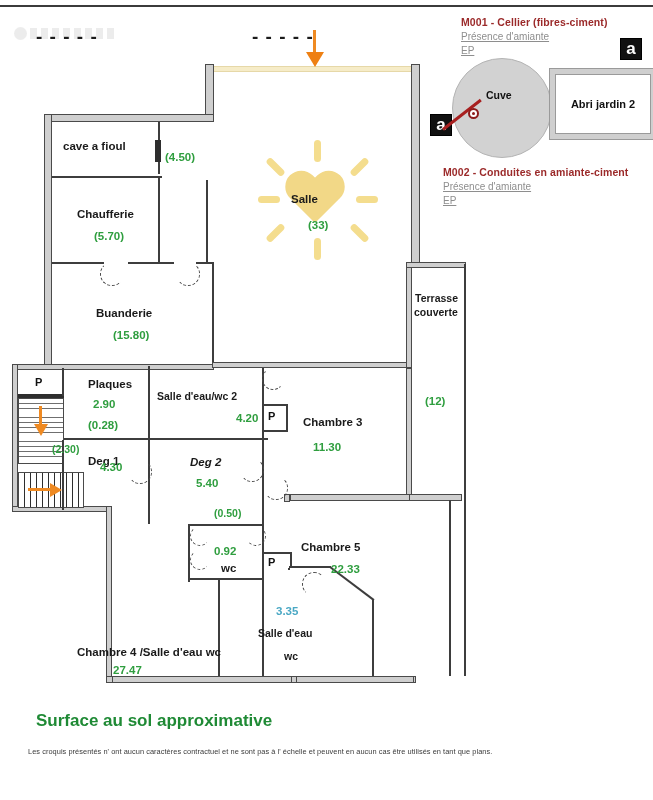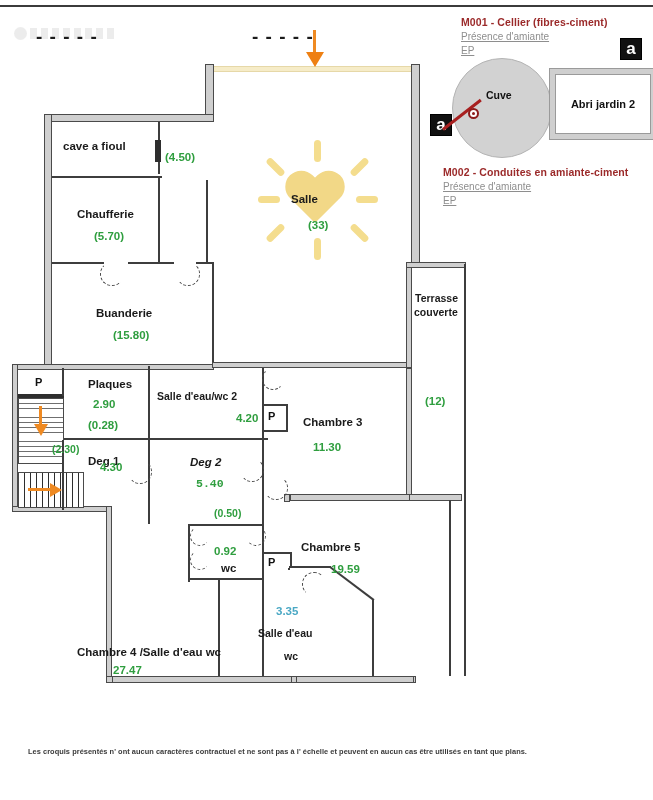--- a/index.html
+++ b/index.html
@@ -18,21 +18,21 @@
   .dash{font-size:19px;font-weight:bold;color:#1b1b1b;letter-spacing:1px;}
   .room{font-size:11.5px;font-weight:bold;color:#1a1a1a;}
   .room-sm{font-size:10.5px;font-weight:bold;color:#1a1a1a;}
   .area{font-size:11.5px;font-weight:bold;color:#2f9e3f;}
   .area-sm{font-size:10.5px;font-weight:bold;color:#2f9e3f;}
   .area-blue{font-size:11.5px;font-weight:bold;color:#4aa8c4;}
   .pmark{font-size:11px;font-weight:bold;color:#111;}
   .legend-title{font-size:10.5px;font-weight:bold;color:#9b2a2a;letter-spacing:.1px;}
   .legend-sub{font-size:10px;color:#8e8e8e;text-decoration:underline;}
   .footer-title{font-size:17px;font-weight:bold;color:#1f8a35;}
-  .footer-note{font-size:7.4px;font-weight:bold;color:#3a3a3a;letter-spacing:.05px;}
+  .footer-note{font-size:7.4px;font-weight:normal;color:#3a3a3a;letter-spacing:.05px;}
   .cuve-label{font-size:10.5px;font-weight:bold;color:#111;}
   .abri-label{font-size:11px;font-weight:bold;color:#111;}
 
   
   .wm{position:absolute;left:14px;top:22px;width:100px;height:22px;
       opacity:.18;display:flex;align-items:center;gap:3px;}
   .wm .c{width:13px;height:13px;border-radius:50%;background:#9a9a9a;}
   .wm .bars{flex:1;height:11px;background:
      repeating-linear-gradient(90deg,#9a9a9a 0 7px,transparent 7px 11px);}
 
@@ -246,38 +246,39 @@
   <div class="t area" style="left:88px;top:420px;">(0.28)</div>
 
   <div class="t room-sm" style="left:157px;top:391px;">Salle d'eau/wc 2</div>
   <div class="t area" style="left:192px;top:413px;margin-left:44px;">4.20</div>
 
   <div class="t area-sm" style="left:52px;top:444px;">(2.30)</div>
   <div class="t room" style="left:88px;top:456px;">Deg 1</div>
   <div class="t area" style="left:100px;top:462px;">4.30</div>
 
   <div class="t room" style="left:190px;top:457px;font-style:italic;">Deg 2</div>
-  <div class="t area" style="left:196px;top:478px;font-family:Liberation Mono, monospace;">5.40</div>
+  <div class="t area" style="left:196px;top:478px;">5.40</div>
   <div class="t area-sm" style="left:214px;top:508px;">(0.50)</div>
 
   <div class="t room" style="left:303px;top:417px;">Chambre 3</div>
   <div class="t area" style="left:313px;top:442px;">11.30</div>
 
   <div class="t room-sm" style="left:415px;top:293px;">Terrasse</div>
   <div class="t room-sm" style="left:414px;top:307px;">couverte</div>
   <div class="t area" style="left:425px;top:396px;">(12)</div>
 
   <div class="t area" style="left:214px;top:546px;">0.92</div>
   <div class="t room" style="left:221px;top:563px;">wc</div>
 
   <div class="t room" style="left:301px;top:542px;">Chambre 5</div>
-  <div class="t area" style="left:331px;top:564px;">19.59</div>
+  <div class="t area" style="left:331px;top:564px;">22.33</div>
 
   <div class="t area-blue" style="left:276px;top:606px;">3.35</div>
   <div class="t room-sm" style="left:258px;top:628px;">Salle d'eau</div>
   <div class="t room-sm" style="left:284px;top:651px;">wc</div>
 
   <div class="t room" style="left:77px;top:647px;">Chambre 4 /Salle d'eau wc</div>
   <div class="t area" style="left:113px;top:665px;">27.47</div>
 
+  <div class="t footer-title" style="left:36px;top:712px;">Surface au sol approximative</div>
   <div class="t footer-note" style="left:28px;top:748px;">Les croquis présentés n' ont aucun caractères contractuel et ne sont pas à l' échelle et peuvent en aucun cas être utilisés en tant que plans.</div>
 
 </div>
 
 </body></html>

